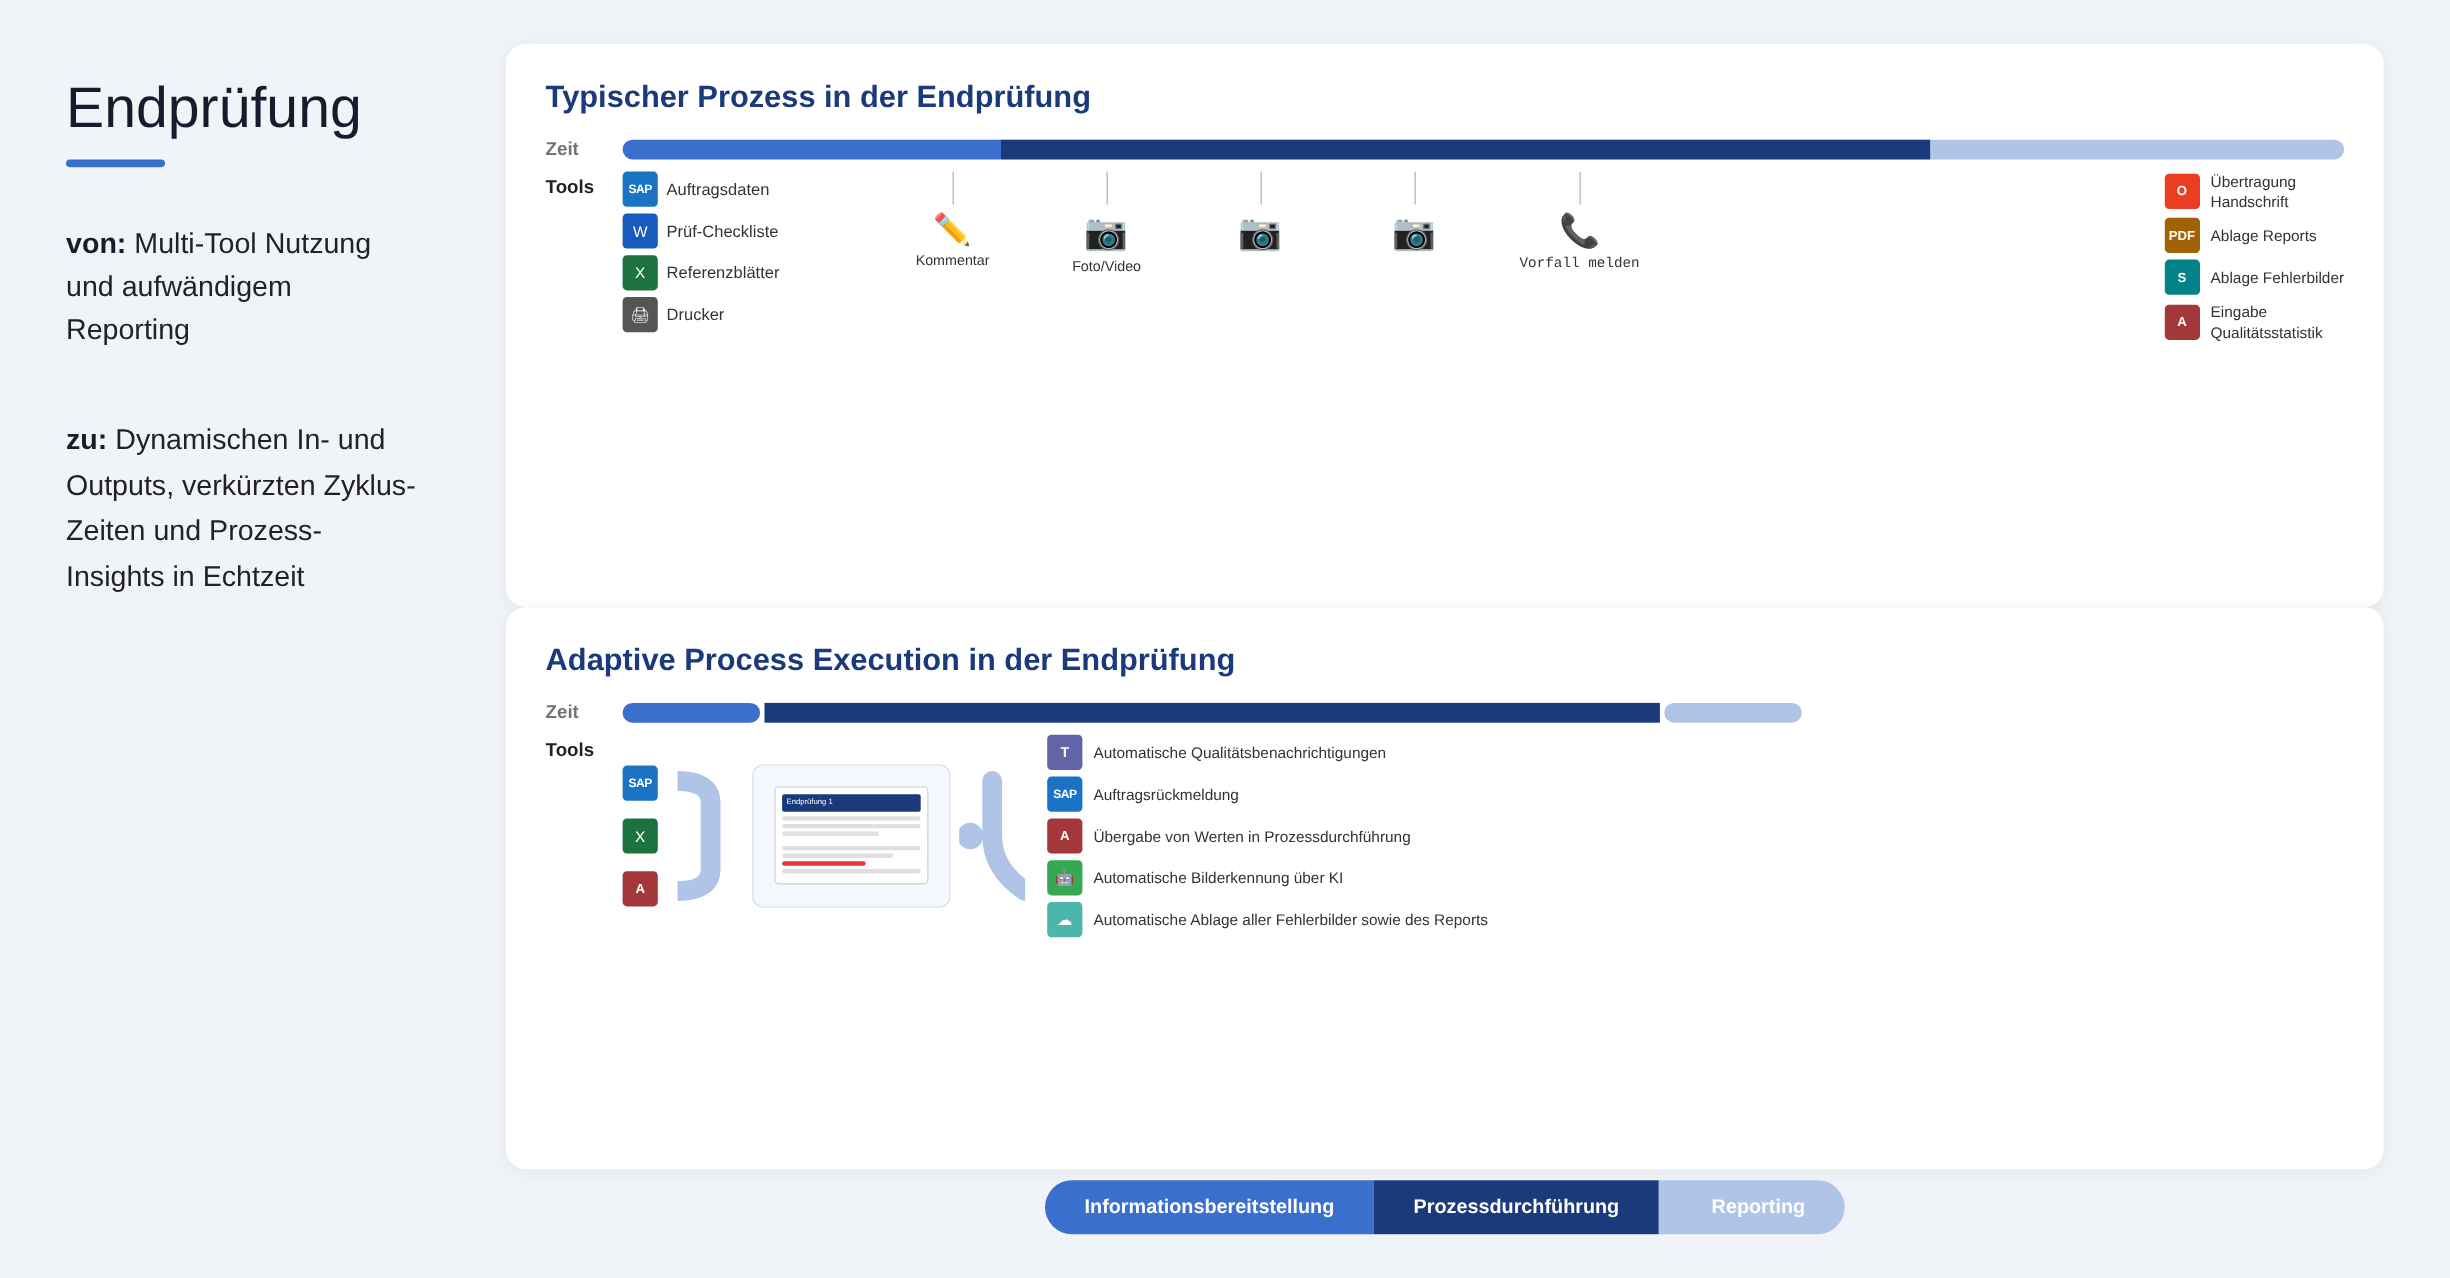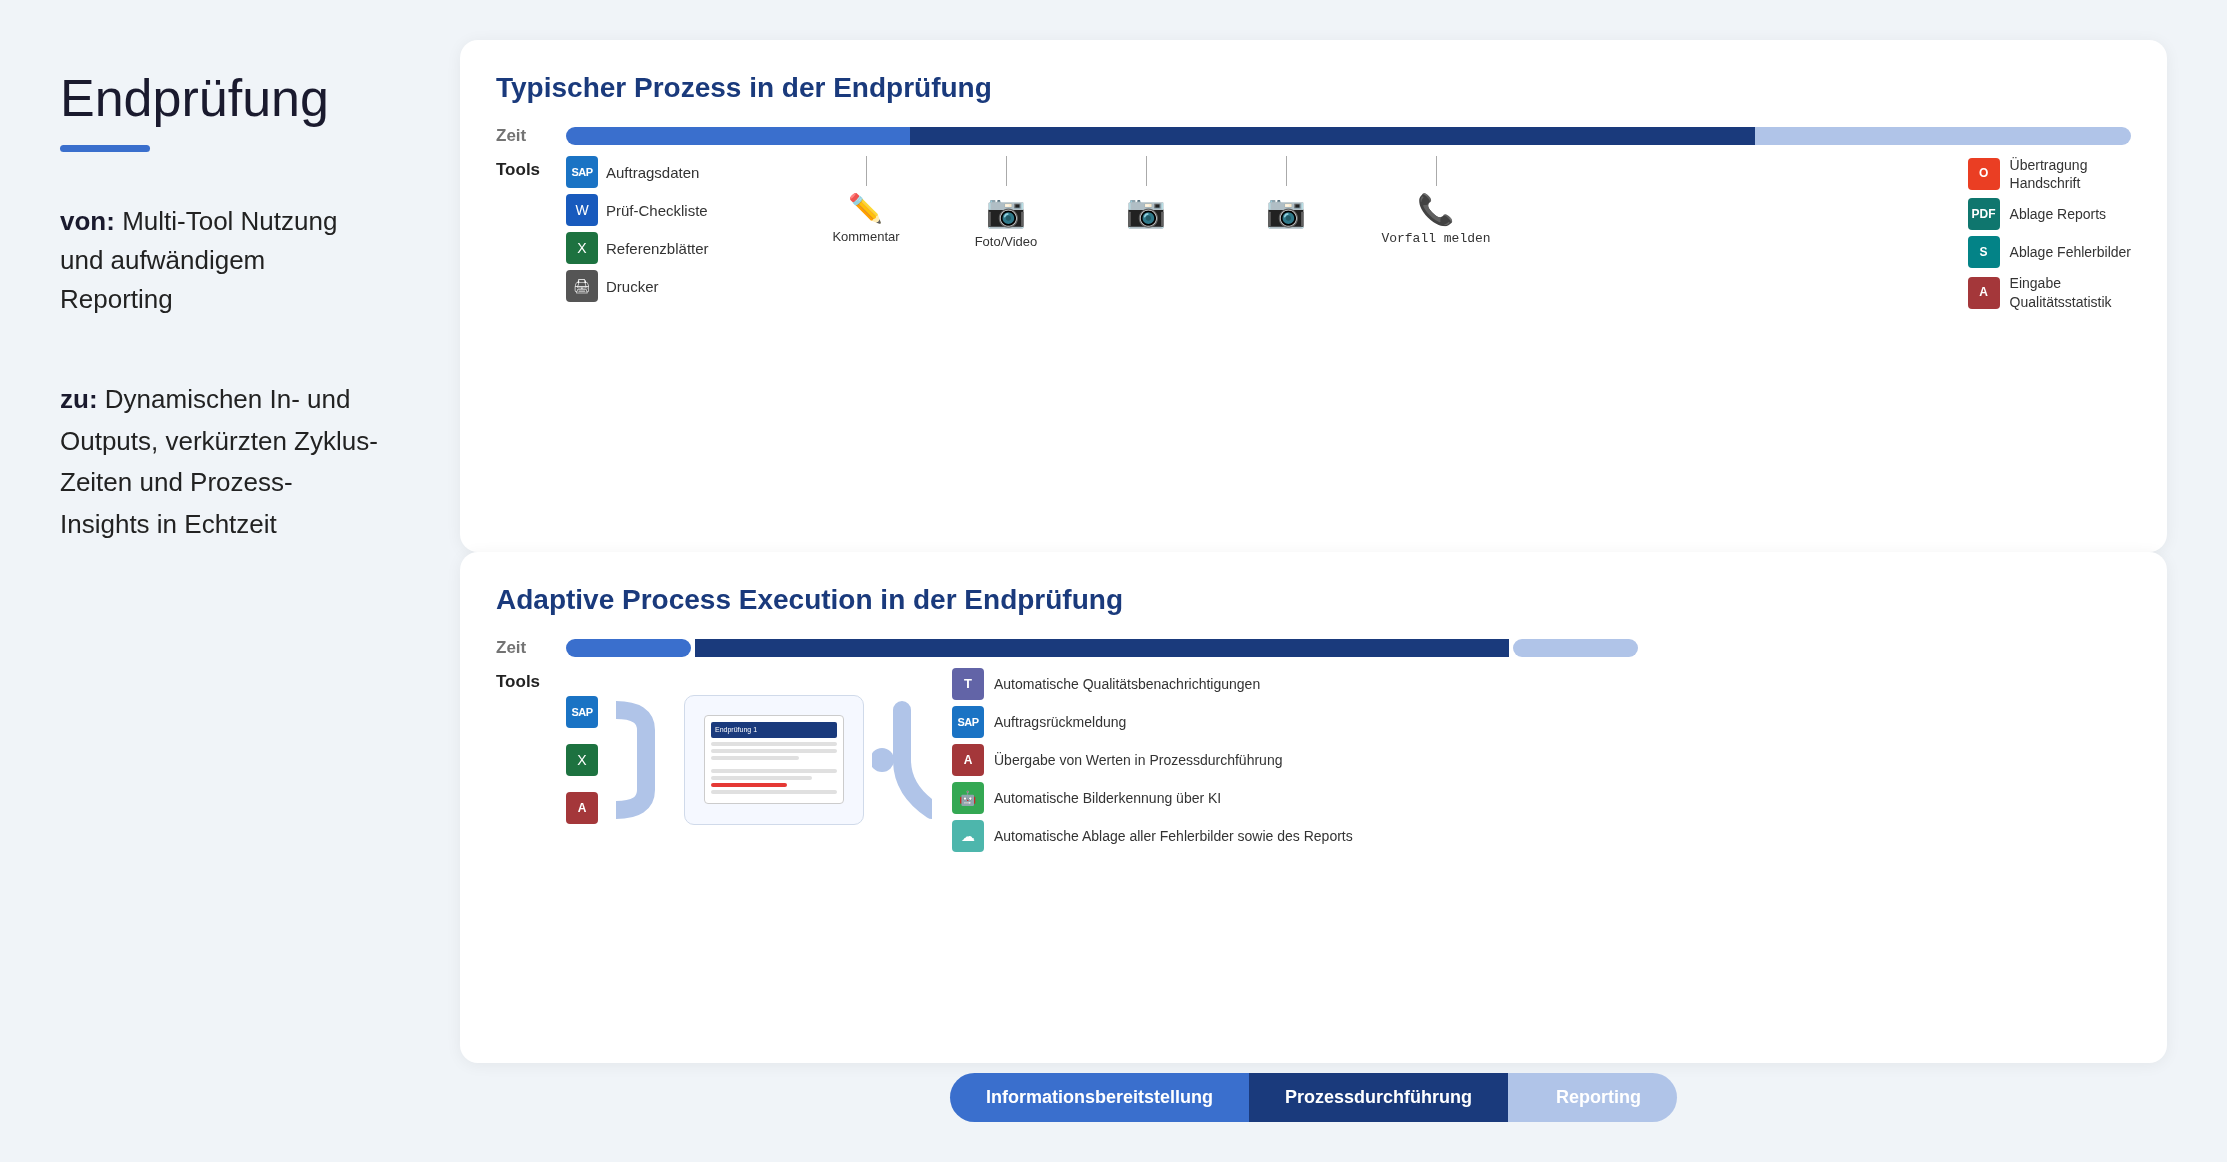--- a/index.html
+++ b/index.html
@@ -166,21 +166,21 @@
     }
     .right-tool-item {
       display: flex;
       align-items: center;
       gap: 10px;
       font-size: 14px;
       color: #333;
       line-height: 1.3;
     }
     .icon-office365 { background: #ea3e23; color: #fff; font-size: 14px; }
-    .icon-pdf { background: #0f766e; color: #fff; font-size: 12px; font-weight: 700; }
+    .icon-pdf { background: #a16207; color: #fff; font-size: 12px; font-weight: 700; }
     .icon-sharepoint { background: #038387; color: #fff; font-size: 14px; }
     .icon-access { background: #a4373a; color: #fff; font-size: 14px; }
     .adaptive-tools-left {
       width: 70px;
       min-width: 70px;
       font-size: 17px;
       font-weight: 600;
       color: #222;
       padding-top: 4px;
     }

